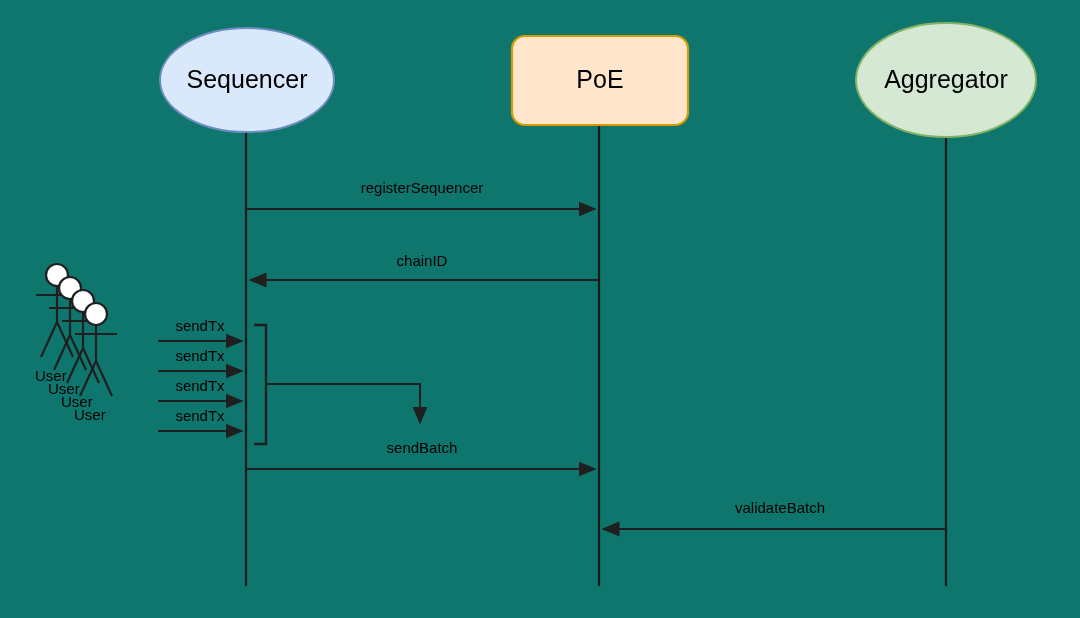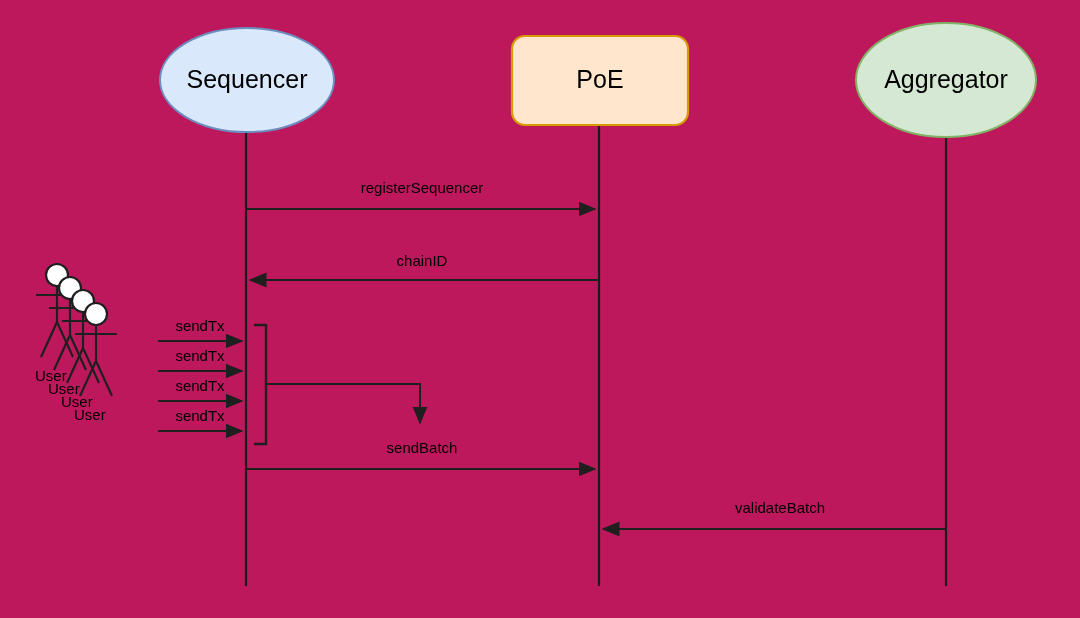--- a/index.html
+++ b/index.html
@@ -11,21 +11,21 @@
   body {
     width: 1080px;
     height: 618px;
     font-family: "Liberation Sans", sans-serif;
     overflow: hidden;
   }
   #diagram-root {
     position: relative;
     width: 1080px;
     height: 618px;
-    background: #be185d;
+    background: #0f766e;
   }
   svg.diagram-canvas {
     position: absolute;
     left: 0;
     top: 0;
     width: 1080px;
     height: 618px;
     display: block;
   }
   text {

